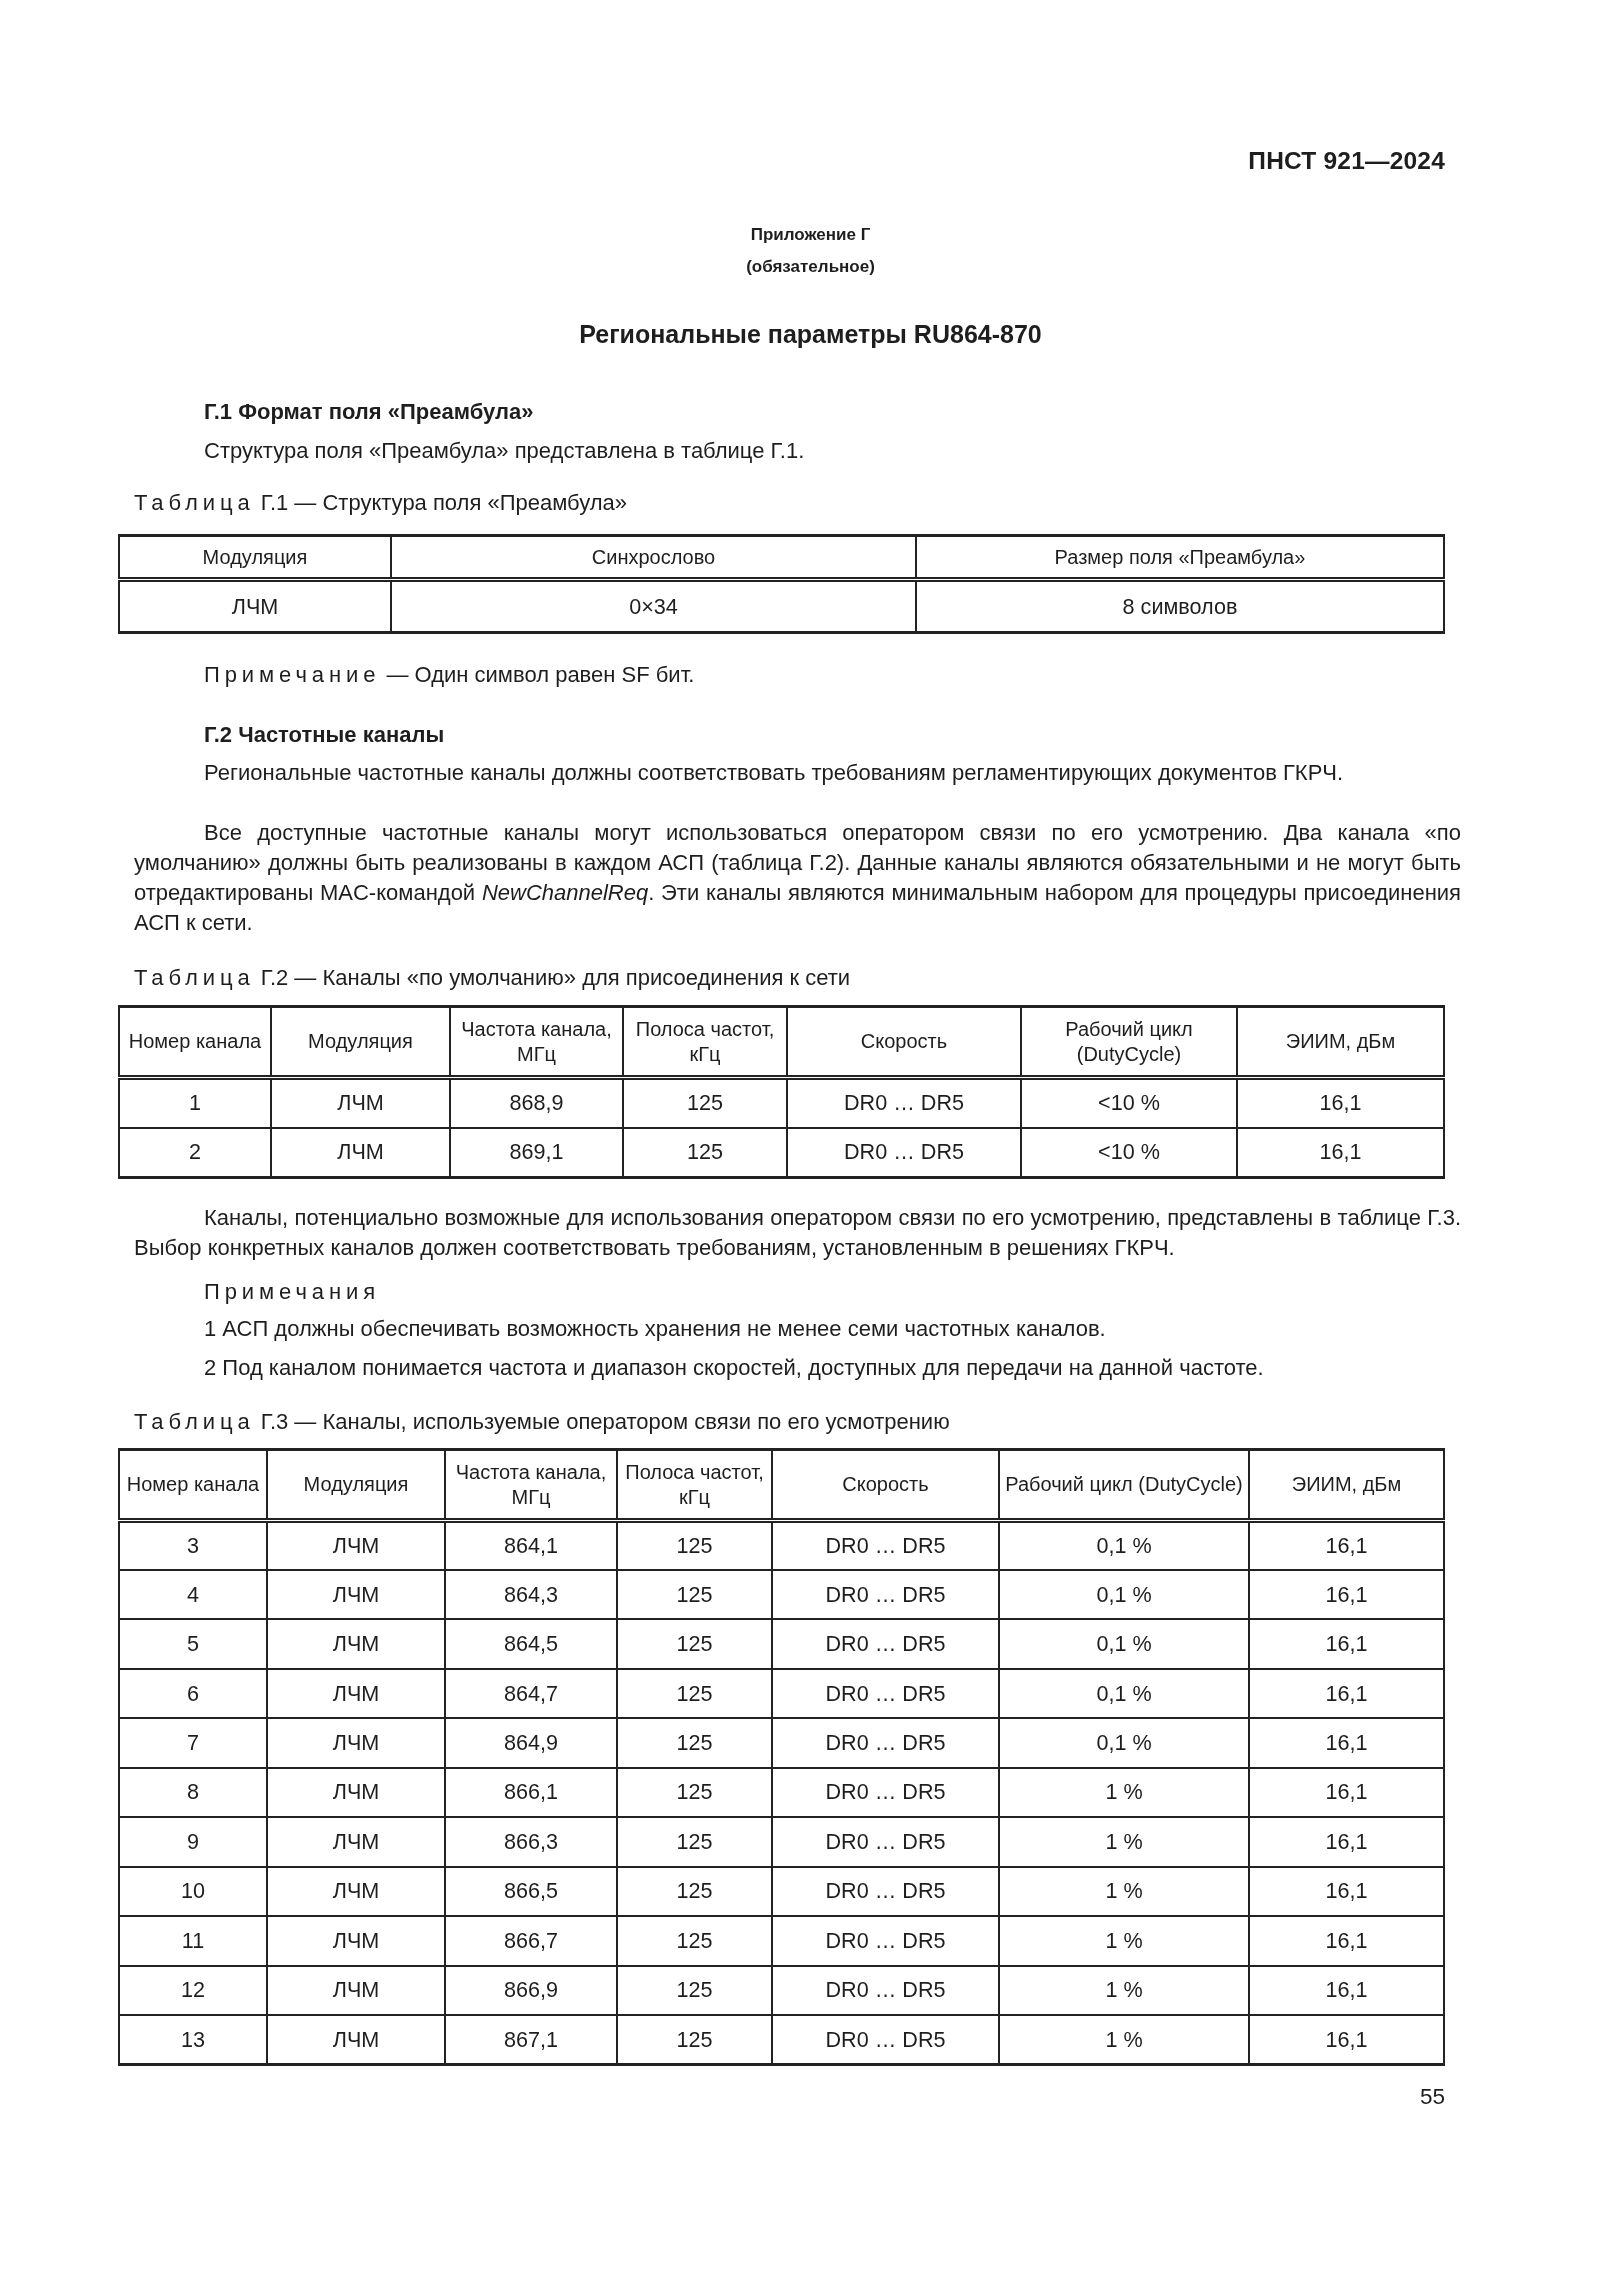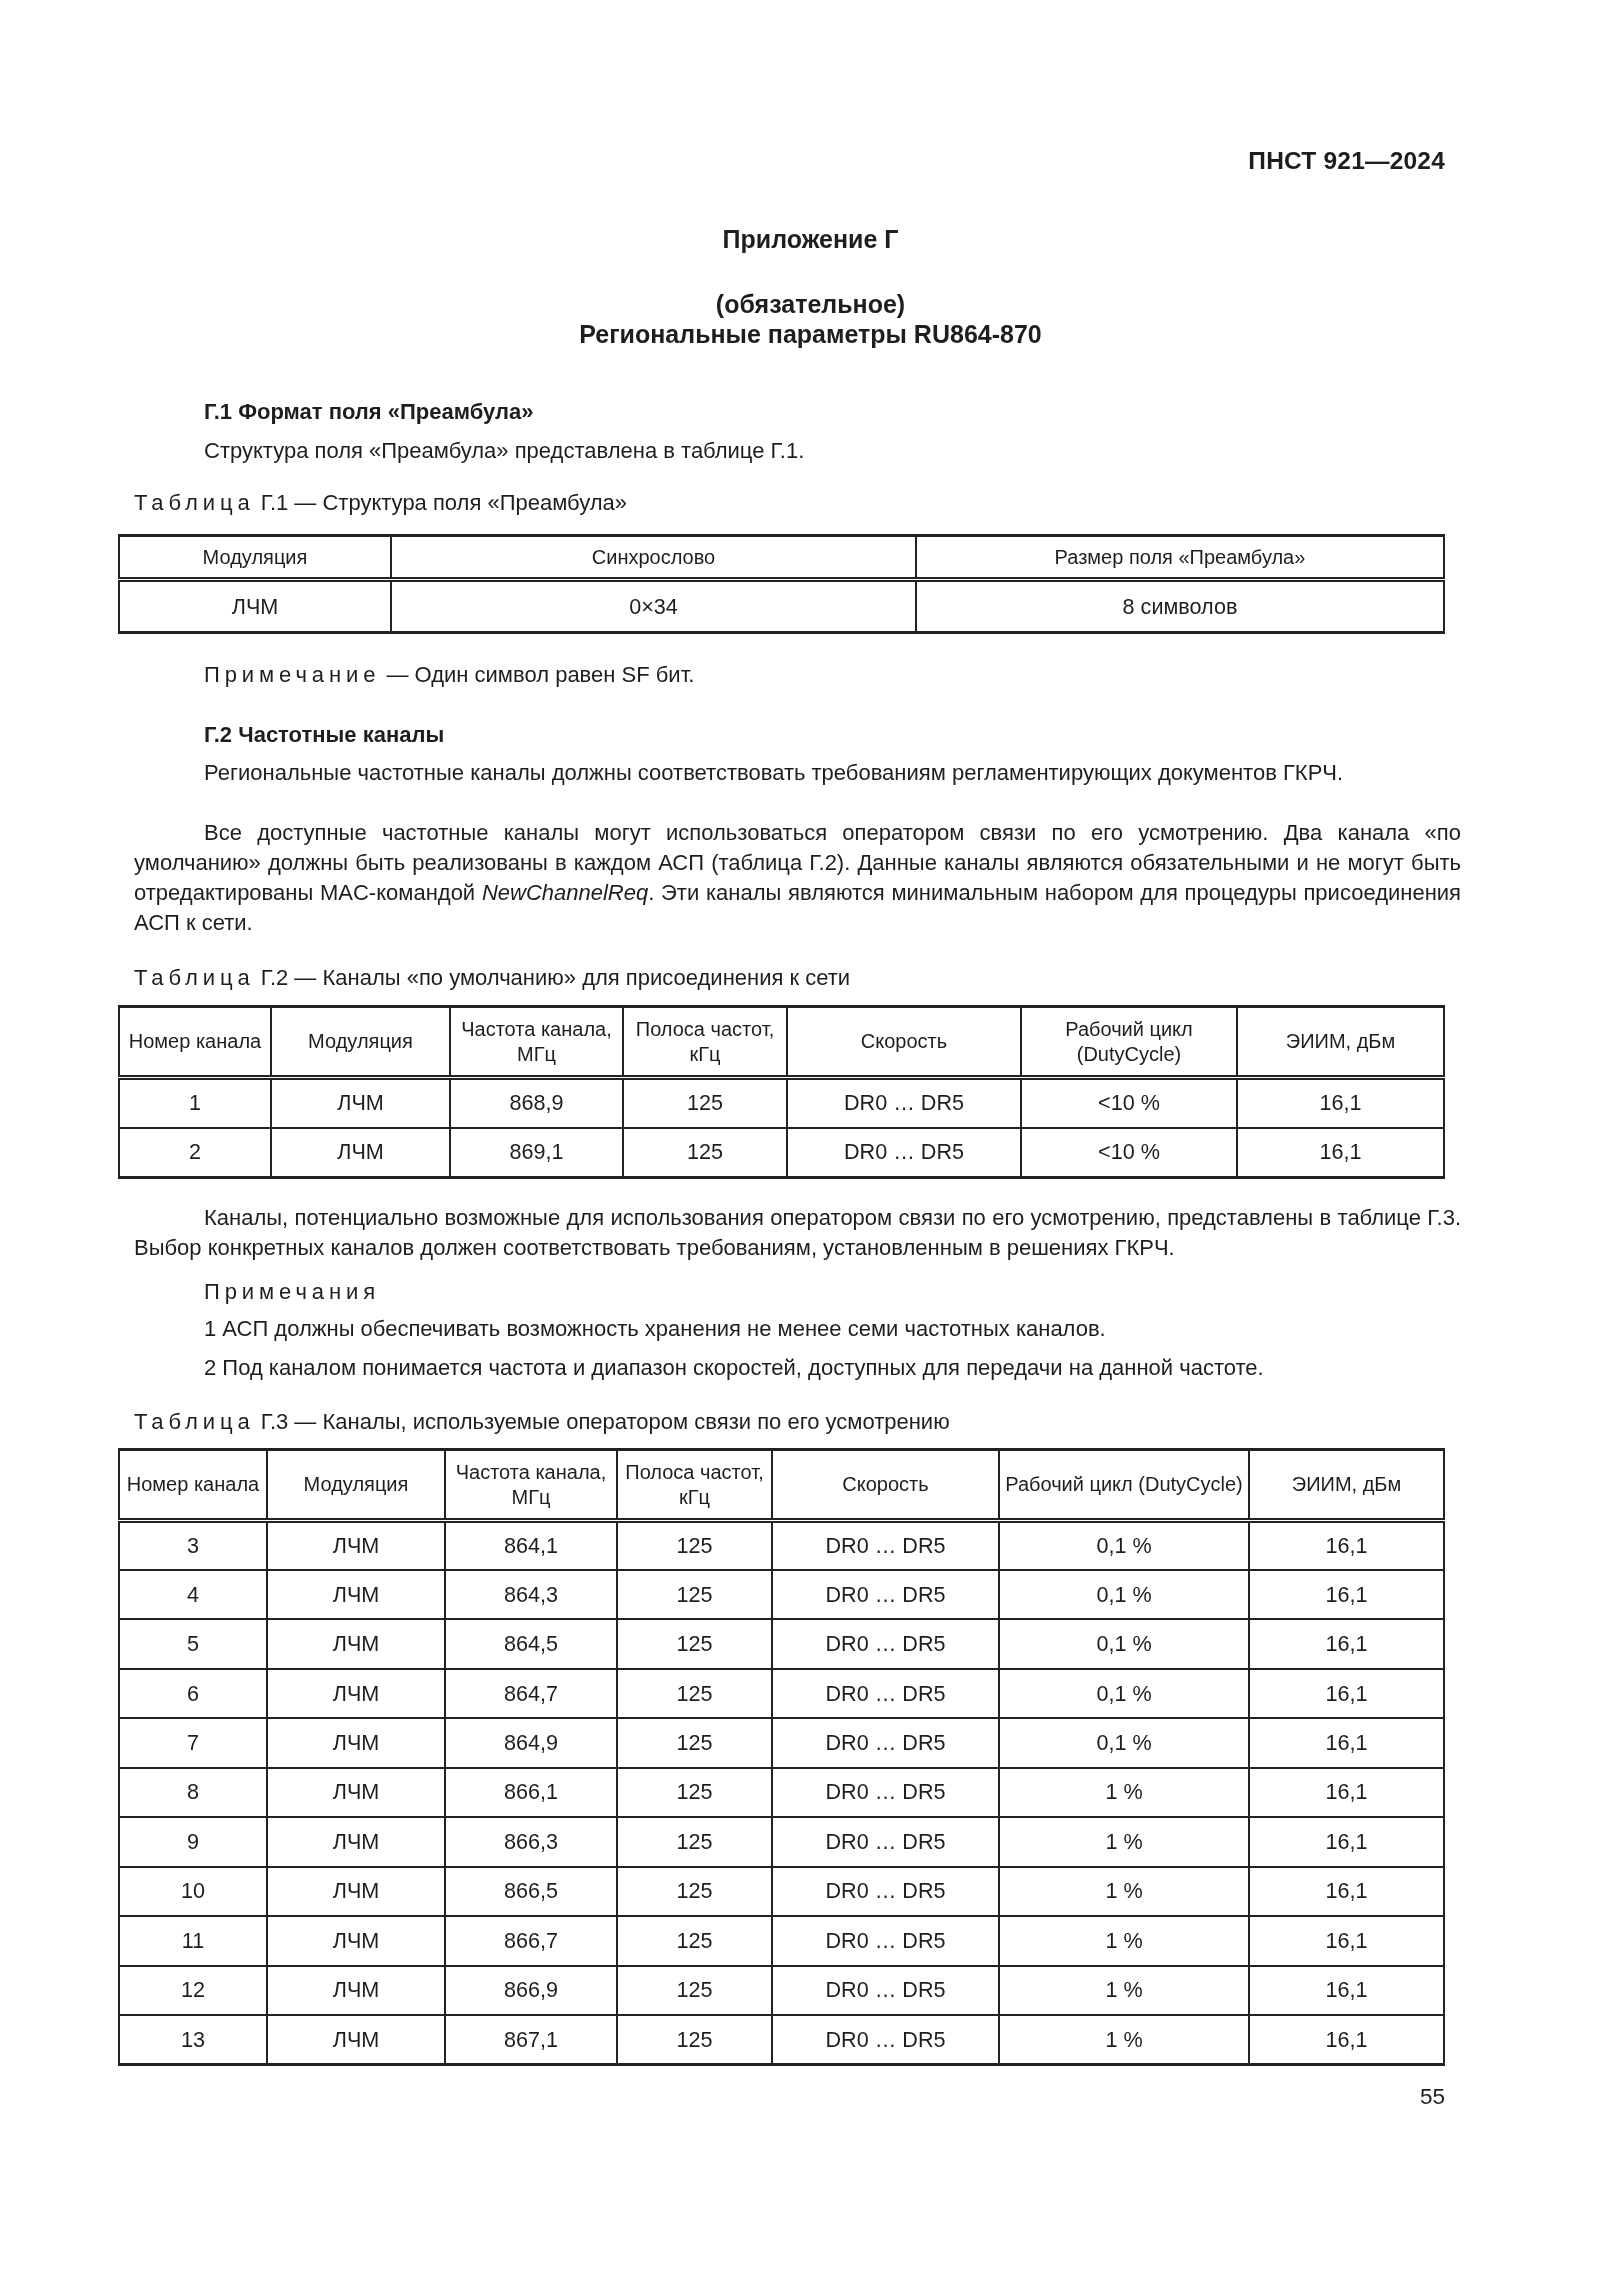--- a/index.html
+++ b/index.html
@@ -5,23 +5,23 @@
   html, body { margin: 0; padding: 0; background: #ffffff; }
   body {
     width: 1621px; height: 2293px; position: relative; overflow: hidden;
     font-family: "Liberation Sans", sans-serif; color: #1e1e1e;
   }
   .page { position: absolute; left: 0; top: 0; width: 1621px; height: 2293px; }
   .doc-code {
     position: absolute; right: 176px; top: 147px;
     font-weight: bold; font-size: 24.5px; letter-spacing: 0.2px;
   }
-  .annex { position: absolute; left: 0; right: 0; text-align: center; font-weight: bold; font-size: 25px; }
+  .annex { position: absolute; left: 0; right: 0; text-align: center; font-weight: bold; font-size: 17px; }
   .annex-title { top: 225px; }
-  .annex-sub { top: 257px; margin-top: 33px; }
+  .annex-sub { top: 257px; }
   .annex-heading { top: 320px; font-size: 25px; }
 
   .block { position: absolute; left: 134px; width: 1327px; font-size: 22px; line-height: 30px; }
   .indent { text-indent: 70px; }
   .bold { font-weight: bold; }
   .sp { letter-spacing: 4.9px; }
   .just { text-align: justify; }
   .italic { font-style: italic; }
 
   table.t {

